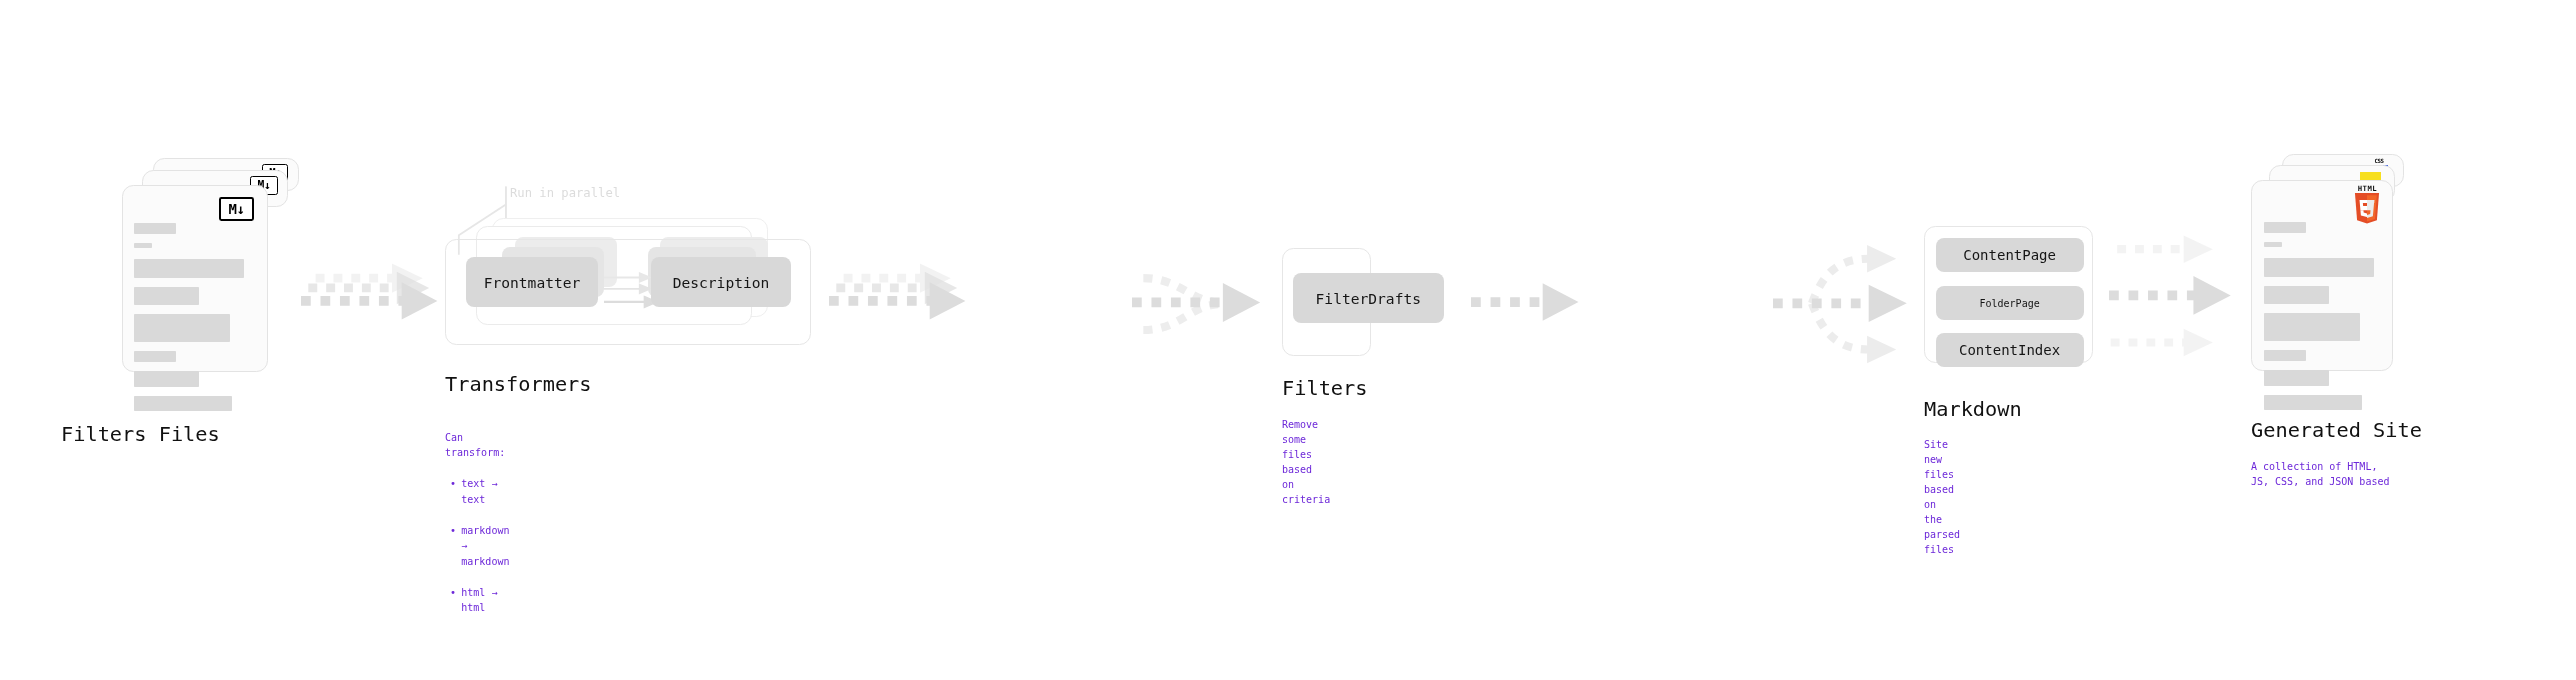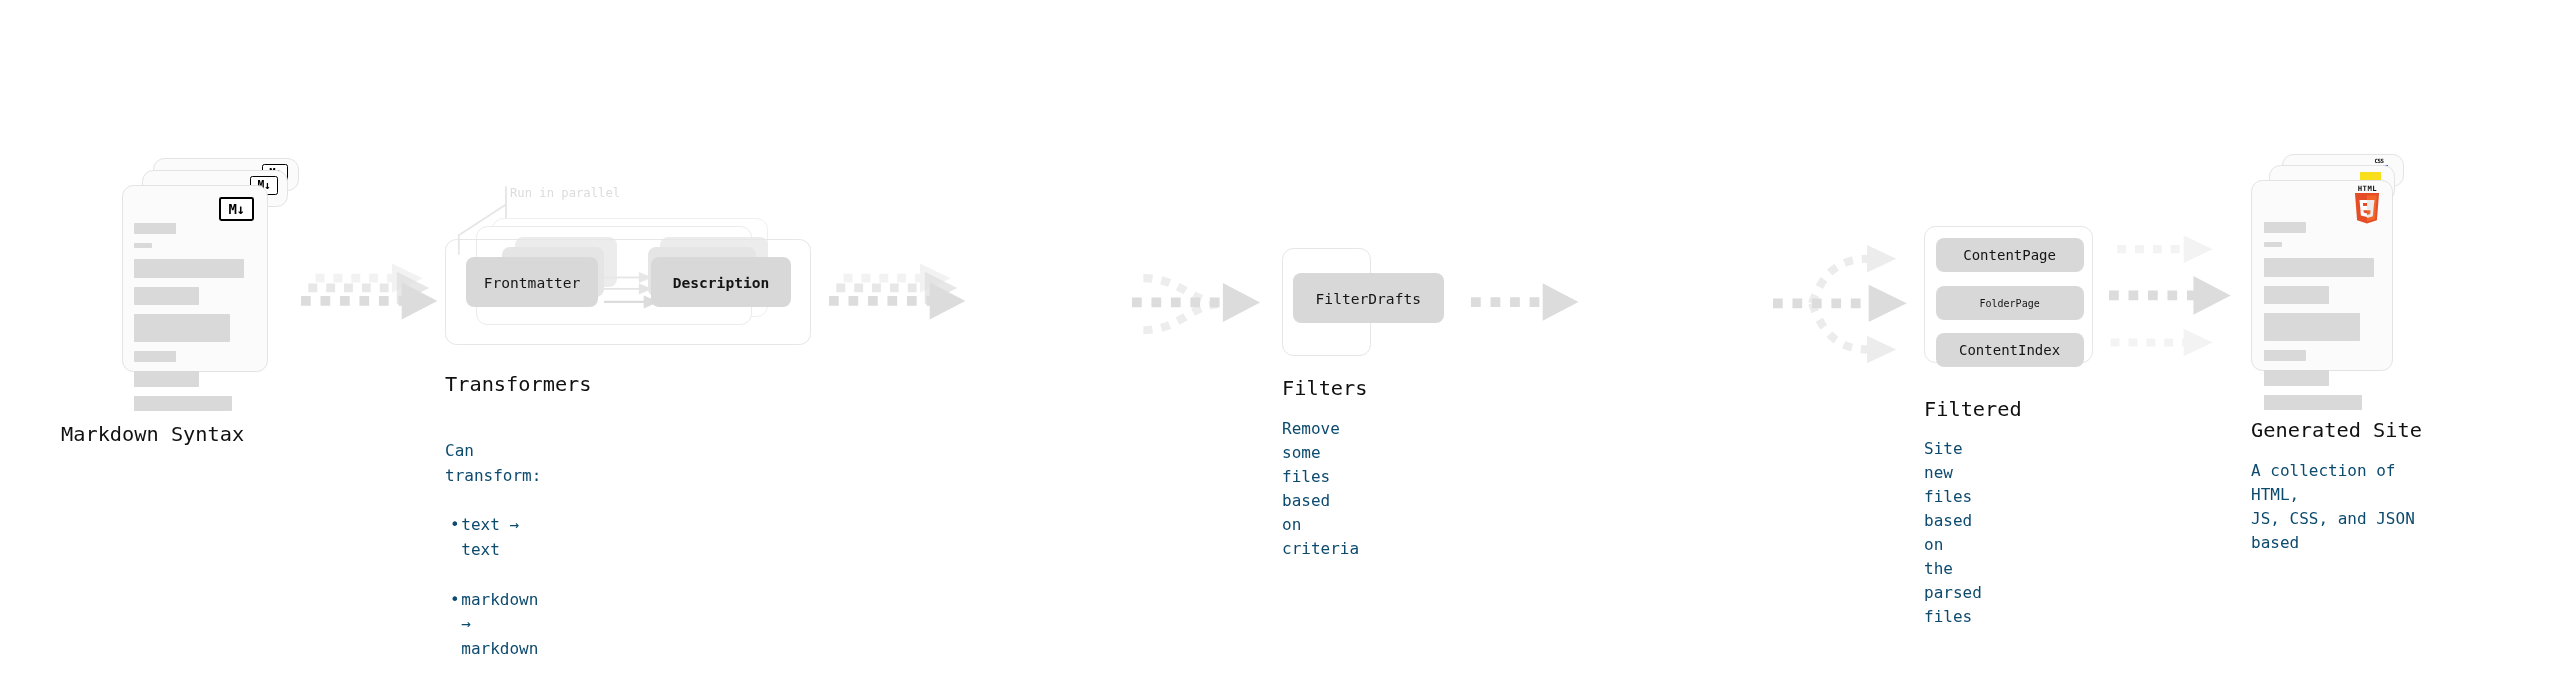--- a/index.html
+++ b/index.html
@@ -104,22 +104,22 @@
   
   .caption-title {
     position: absolute;
     font-size: 20.3px;
     color: #111111;
     letter-spacing: 0px;
     white-space: nowrap;
   }
   .caption-sub {
     position: absolute;
-    font-size: 16px;
-    color: #0c4a6e;
+    font-size: 10px;
+    color: #6d28d9;
     line-height: 1.5;
     white-space: pre-line;
   }
   .caption-sub.list { line-height: 1.55; }
   .caption-sub .li { padding-left: 11.4px; position: relative; }
   .caption-sub .li::before {
     content: "\2022";
     position: absolute; left: 0; top: 0;
   }
 
@@ -155,21 +155,21 @@
           <div class="bar" style="width:110px;height:18.7px;"></div>
           <div class="bar" style="width:65px;height:18px;"></div>
           <div class="bar" style="width:96px;height:28px;"></div>
           <div class="bar" style="width:42px;height:11.4px;"></div>
           <div class="bar" style="width:65px;height:16.3px;"></div>
           <div class="bar" style="width:98px;height:14.6px;"></div>
         </div>
       </div>
     </div>
 
-    <div class="caption-title" style="left:-61px; top:264px;">Markdown Syntax</div>
+    <div class="caption-title" style="left:-61px; top:264px;">Filters Files</div>
   </div>
 
   <svg class="stage" style="left:301px; top:260px;" width="138" height="98" viewBox="0 0 170 120">
     <g opacity="0.55">
       <line x1="18" y1="22" x2="118" y2="22" stroke="#e8e8e8" stroke-width="11" stroke-dasharray="11 11"></line>
       <polygon points="112,4 150,22 112,40" fill="#e8e8e8"></polygon>
     </g>
     <g opacity="0.75">
       <line x1="9" y1="34" x2="124" y2="34" stroke="#e0e0e0" stroke-width="11" stroke-dasharray="11 11"></line>
       <polygon points="118,14 158,34 118,54" fill="#e0e0e0"></polygon>
@@ -208,21 +208,21 @@
         <line x1="0" y1="28" x2="44" y2="28"></line>
           <polygon points="44,23 56,28 44,33"></polygon>
       </g>
       <g stroke="#dcdcdc" stroke-width="2.6" fill="#dcdcdc">
         <line x1="0" y1="44" x2="50" y2="44"></line>
           <polygon points="50,38 64,44 50,50"></polygon>
       </g>
     </svg>
 
     <div class="chip" style="left:21px; top:72px; width:132px; height:50px; font-size:14.6px;">Frontmatter</div>
-    <div class="chip" style="left:206px; top:72px; width:140px; height:50px; font-size:14.6px;font-weight:bold;">Description</div>
+    <div class="chip" style="left:206px; top:72px; width:140px; height:50px; font-size:14.6px;">Description</div>
 
     <div class="caption-title" style="left:0px; top:187px;">Transformers</div>
 
     <div class="caption-sub list" style="left:0px; top:229px;">
       <div>Can transform:</div>
       <div class="li" style="margin-left:4.9px;">text → text</div>
       <div class="li" style="margin-left:4.9px;">markdown → markdown</div>
       <div class="li" style="margin-left:4.9px;">html → html</div>
     </div>
   </div>
@@ -280,21 +280,21 @@
     <polygon points="118,60 165,83 118,106" fill="#dcdcdc"></polygon>
   </svg>
 
   <div class="stage" style="left:1924px; top:226px;">
     <div class="group-box" style="left:0px; top:0px; width:169px; height:137px;">
       <div class="chip" style="left:10.6px; top:11.4px; width:148px; height:34px; font-size:14px;">ContentPage</div>
       <div class="chip" style="left:10.6px; top:59px; width:148px; height:34px; font-size:10px;">FolderPage</div>
       <div class="chip" style="left:10.6px; top:106px; width:148px; height:34px; font-size:14px;">ContentIndex</div>
     </div>
 
-    <div class="caption-title" style="left:0px; top:171px;">Filtered</div>
+    <div class="caption-title" style="left:0px; top:171px;">Markdown</div>
     <div class="caption-sub" style="left:0px; top:211px;">Site new files based on
 the parsed files</div>
   </div>
 
   <svg class="stage" style="left:2109px; top:237px;" width="138" height="146" viewBox="0 0 170 180">
     <g opacity="0.6">
       <line x1="10" y1="15" x2="95" y2="15" stroke="#ececec" stroke-width="10" stroke-dasharray="11 11"></line>
       <polygon points="92,-2 128,15 92,32" fill="#ececec"></polygon>
     </g>
     <g>

